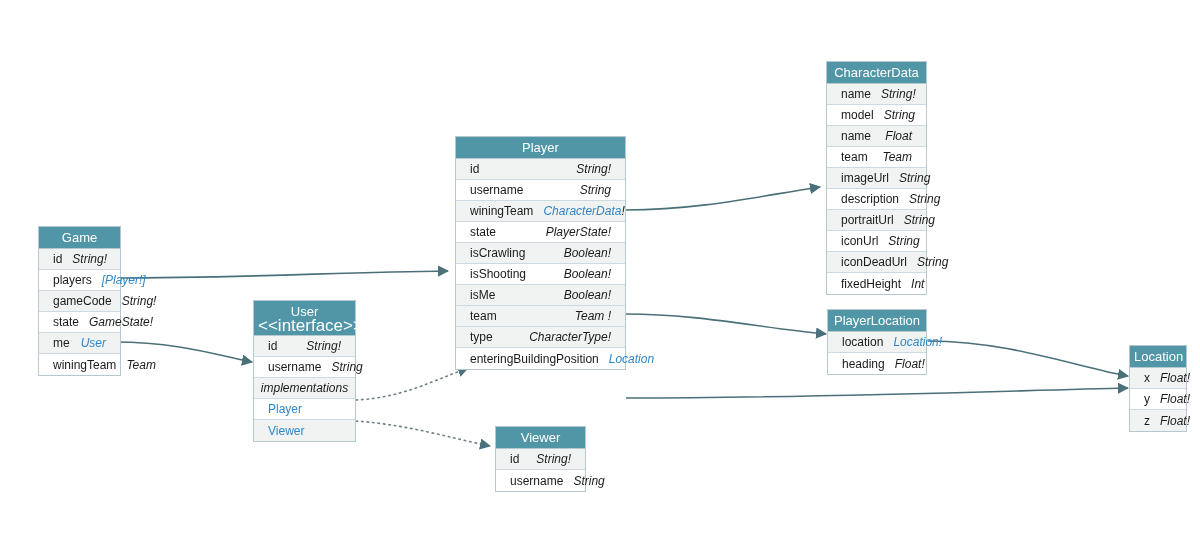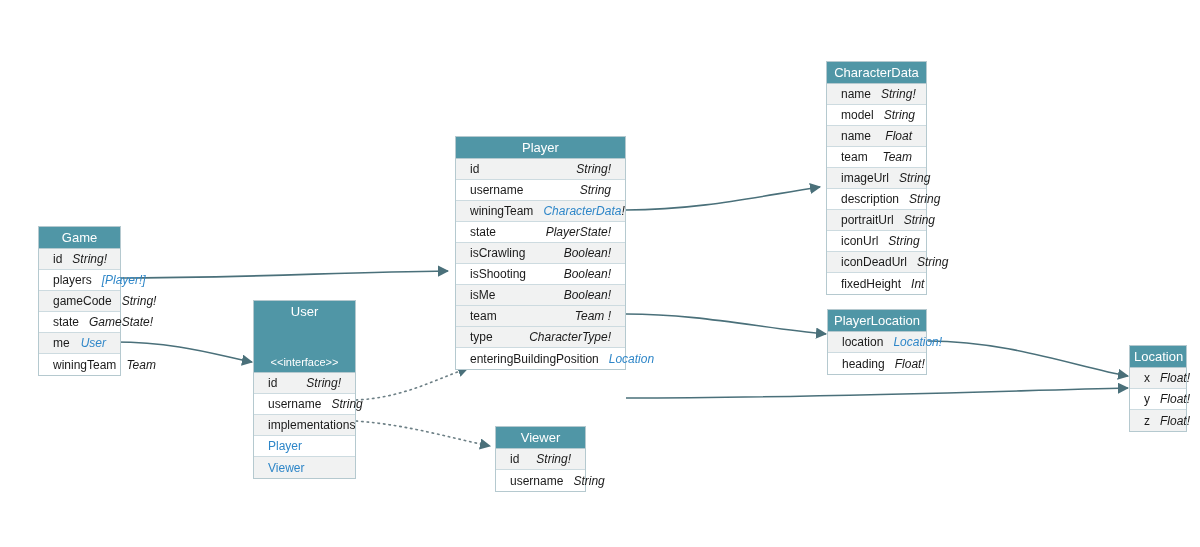--- a/index.html
+++ b/index.html
@@ -39,44 +39,44 @@
     color: #ffffff;
     text-align: center;
     font-size: 13px;
     line-height: 15px;
     padding: 3px 4px 3px 4px;
     box-sizing: border-box;
     border-bottom: 1px solid #b5c9cf;
   }
   .entity-header .stereotype {
     display: block;
-    font-size: 11px;
+    font-size: 17px;
     line-height: 13px;
-    margin-top: 37px;
   }
   .row {
     display: flex;
     justify-content: space-between;
     align-items: center;
     box-sizing: border-box;
     height: 21px;
     padding: 0 14px;
     border-bottom: 1px solid #cddbe0;
     color: #1a1a1a;
     font-size: 12px;
     line-height: 20px;
     white-space: nowrap;
   }
   .row:last-child { border-bottom: none; }
   .row.shaded { background: #f1f2f2; }
   .row.plain { background: #ffffff; }
   .row .fname { text-align: left; }
   .row .ftype { text-align: right; margin-left: 10px; font-style: italic; }
   .row.center {
-    justify-content: flex-start;
+    justify-content: center;
+    font-style: italic;
   }
   .row.center .fname { margin: 0 auto; }
   .ref { color: #2e86c8; }
   .bang { color: #1a1a1a; }
   .impl-link { color: #2e86c8; }
 </style>
 </head>
 <body>
 
 <div id="canvas">

